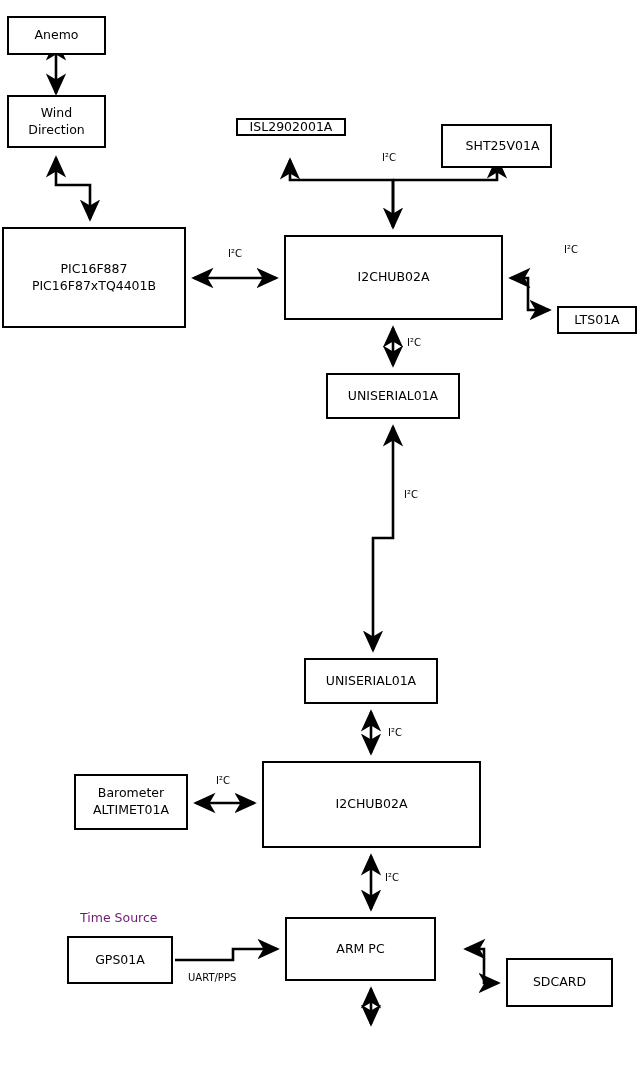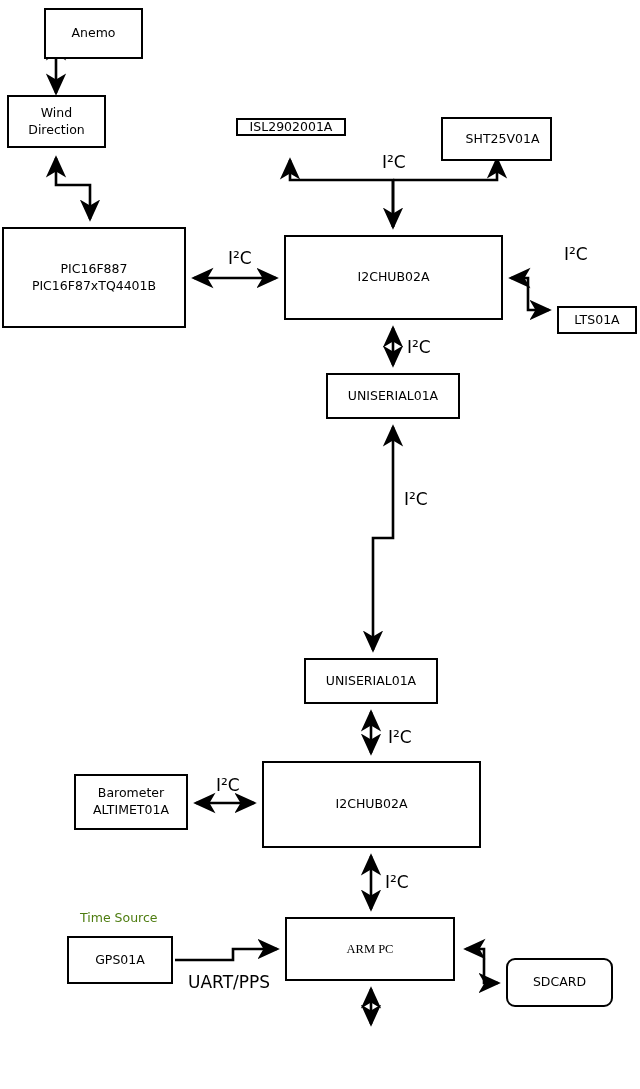--- a/index.html
+++ b/index.html
@@ -21,29 +21,29 @@
     justify-content:center;
     text-align:center;
     font-size:12.5px;
     color:#000000;
     line-height:1.35;
     z-index:3;
     white-space:pre-line;
   }
   .edgelabel{
     position:absolute;
-    font-size:17px;
+    font-size:10px;
     color:#000000;
     z-index:4;
     white-space:nowrap;
   }
   .freelabel{
     position:absolute;
     font-size:12.5px;
-    color:#4d7c0f;
+    color:#701a75;
     z-index:4;
     white-space:nowrap;
   }
   svg.wires{
     position:absolute;
     left:0;top:0;
     width:640px;height:1089px;
     z-index:1;
   }
 </style>
@@ -110,50 +110,50 @@
 
     <g fill="none" stroke="#000" stroke-width="2.6">
       <path d="M466,949 L484,949 L484,983 L498,983" marker-start="url(#ah-start)" marker-end="url(#ah)"></path>
     </g>
 
     <g>
       <line x1="371" y1="989" x2="371" y2="1024" stroke="#000" stroke-width="2.6" marker-end="url(#ah)" marker-start="url(#ah-start)"></line>
     </g>
   </svg>
 
-  <div class="node" style="left:7px;top:8px;width:99px;height:51px;margin-left:37px;">Anemo</div>
+  <div class="node" style="left:7px;top:16px;width:99px;height:39px;">Anemo</div>
 
   <div class="node" style="left:7px;top:95px;width:99px;height:53px;">Wind
 Direction</div>
 
   <div class="node" style="left:2px;top:227px;width:184px;height:101px;">PIC16F887
 PIC16F87xTQ4401B</div>
 
   <div class="node" style="left:236px;top:118px;width:110px;height:18px;">ISL2902001A</div>
 
-  <div class="node" style="left:441px;top:117px;width:111px;height:44px;padding-left:12px;">SHT25V01A</div>
+  <div class="node" style="left:441px;top:124px;width:111px;height:44px;padding-left:12px;">SHT25V01A</div>
 
   <div class="node" style="left:284px;top:235px;width:219px;height:85px;">I2CHUB02A</div>
 
   <div class="node" style="left:557px;top:306px;width:80px;height:28px;">LTS01A</div>
 
   <div class="node" style="left:326px;top:373px;width:134px;height:46px;">UNISERIAL01A</div>
 
   <div class="node" style="left:304px;top:658px;width:134px;height:46px;">UNISERIAL01A</div>
 
   <div class="node" style="left:262px;top:761px;width:219px;height:87px;">I2CHUB02A</div>
 
   <div class="node" style="left:74px;top:774px;width:114px;height:56px;">Barometer
 ALTIMET01A</div>
 
   <div class="node" style="left:67px;top:936px;width:106px;height:48px;">GPS01A</div>
 
-  <div class="node" style="left:285px;top:917px;width:170px;height:64px;font-family:Liberation Serif, serif;">ARM PC</div>
+  <div class="node" style="left:285px;top:917px;width:151px;height:64px;">ARM PC</div>
 
-  <div class="node" style="left:506px;top:958px;width:107px;height:49px;border-radius:9px;">SDCARD</div>
+  <div class="node" style="left:506px;top:958px;width:107px;height:49px;">SDCARD</div>
 
 
   <div class="edgelabel" style="left:228px;top:248px;">I²C</div>
   <div class="edgelabel" style="left:382px;top:152px;">I²C</div>
   <div class="edgelabel" style="left:564px;top:244px;">I²C</div>
   <div class="edgelabel" style="left:407px;top:337px;">I²C</div>
   <div class="edgelabel" style="left:404px;top:489px;">I²C</div>
   <div class="edgelabel" style="left:388px;top:727px;">I²C</div>
   <div class="edgelabel" style="left:216px;top:775px;">I²C</div>
   <div class="edgelabel" style="left:385px;top:872px;">I²C</div>

